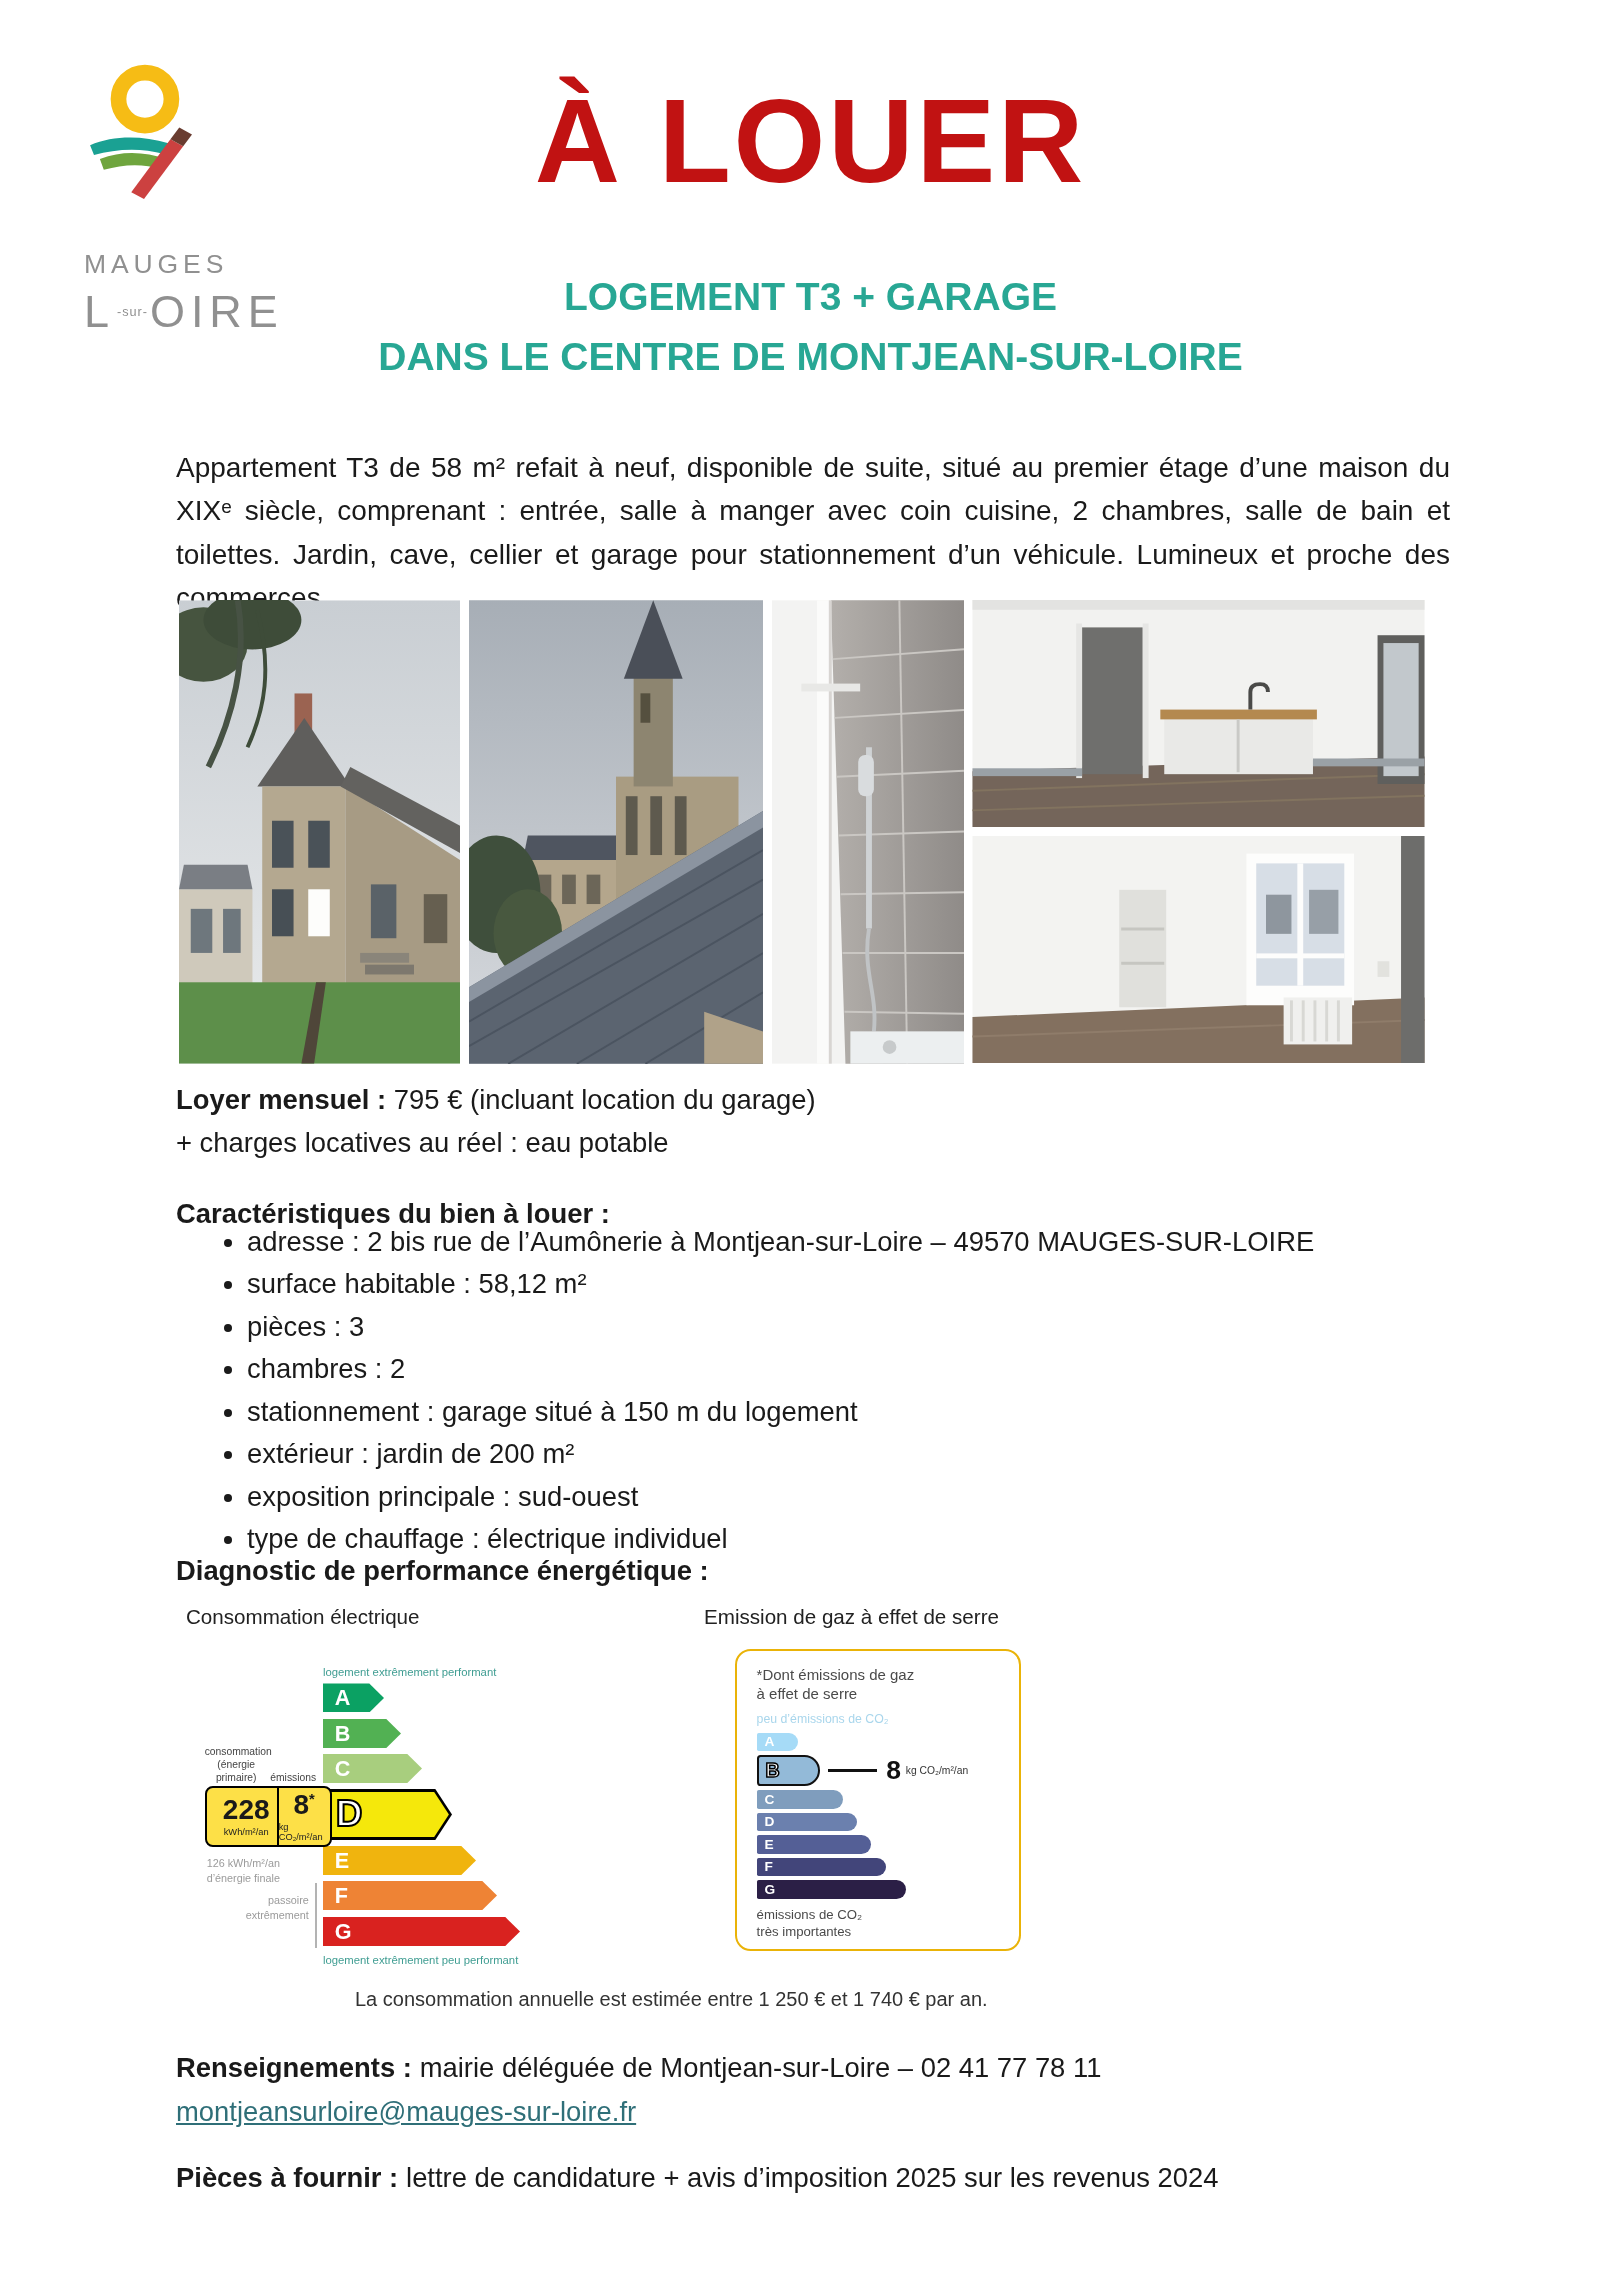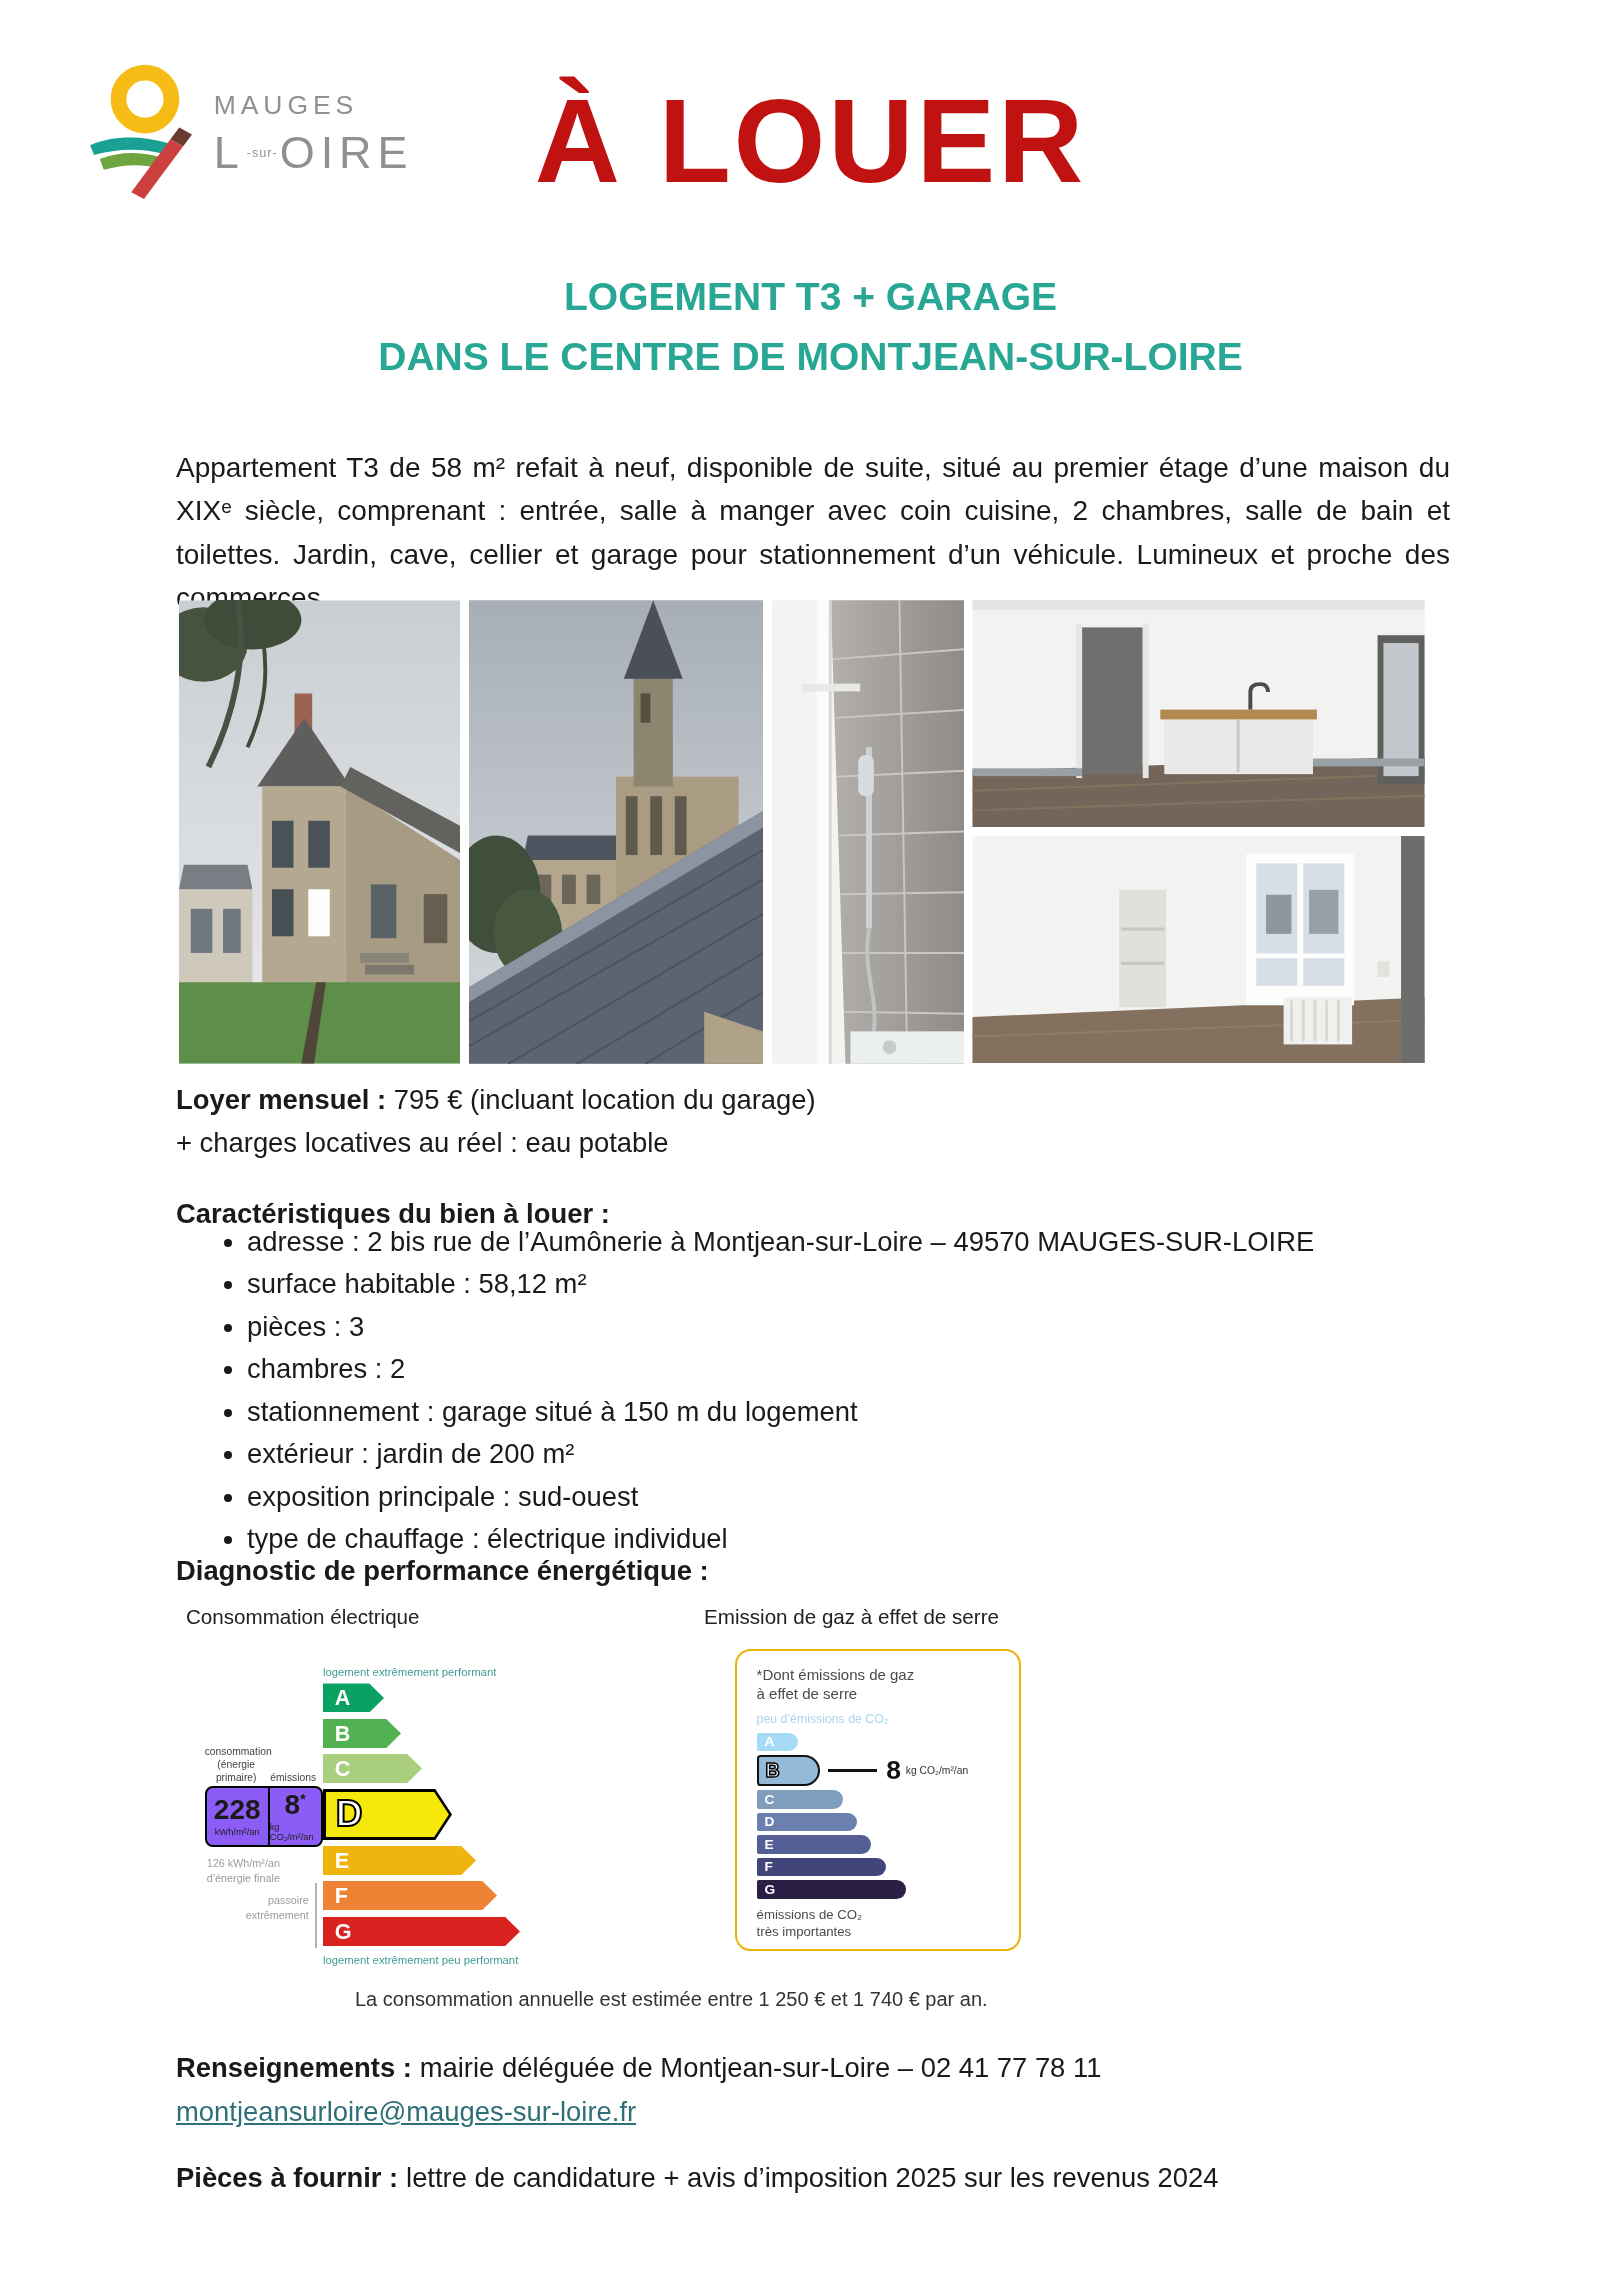--- a/index.html
+++ b/index.html
@@ -3,21 +3,21 @@
 <meta charset="utf-8">
 <style>
   html,body { margin:0; padding:0; background:#888; }
   .page {
     position:relative; width:1621px; height:2293px; margin:0 auto;
     background:#ffffff; overflow:hidden;
     font-family:"Liberation Sans", sans-serif;
     color:var(--text, #1a1a1a);
   }
   
-  .logo { position:absolute; left:84px; top:55px; display:flex; align-items:flex-start; gap:11.8px; }
+  .logo { position:absolute; left:84px; top:55px; display:flex; align-items:flex-start; gap:11.8px;flex-direction:column; }
   .logo-text { margin-top:35px; color:#909090; }
   .logo-line1 { font-size:26.5px; letter-spacing:4.9px; }
   .logo-line2 { font-size:45px; letter-spacing:5.9px; margin-top:5.9px; display:flex; align-items:center; }
   .logo-sur { font-size:12.7px; letter-spacing:1px; margin:0 2px 0 2px; }
   .doc-title {
     position:absolute; left:0; top:82px; width:100%;
     text-align:center; font-size:118px; font-weight:900; letter-spacing:2.9px;
     color:var(--title_red,#c11212); line-height:1;
   }
   .doc-subtitle {
@@ -59,22 +59,22 @@
     clip-path:polygon(0 0, calc(100% - 16.7px) 0, 100% 50%, calc(100% - 16.7px) 100%, 0 100%); }
   .e-bar-inner {
     position:absolute; left:2.9px; top:2.9px; height:45px; display:flex; align-items:center;
     clip-path:polygon(0 0, calc(100% - 14.7px) 0, 100% 50%, calc(100% - 14.7px) 100%, 0 100%);
   }
   .e-letter { color:#fff; font-weight:800; font-size:21.6px; margin-left:11.8px; }
   .e-letter-sel { color:#fff; font-weight:900; font-size:37px; margin-left:9.8px;
     -webkit-text-stroke:2px #000; text-shadow:0 0 1px #000; }
   .e-box {
     position:absolute; left:13.7px; top:130px; width:114px; height:57px;
-    border:2.9px solid #000; border-radius:7.8px; background:#8b5cf6;
-    display:flex; align-items:stretch;
+    border:2.9px solid #000; border-radius:7.8px; background:#fde047;
+    display:flex; align-items:stretch;padding-left:9px;
   }
   .e-box-cell { display:flex; flex-direction:column; justify-content:center; align-items:center; }
   .e-box-cell1 { width:61px; }
   .e-box-cell2 { width:51px; }
   .e-box-divider { width:2px; background:#000; }
   .e-box-val { font-size:28px; font-weight:800; line-height:1; }
   .e-box-val sup { font-size:14.7px; }
   .e-box-unit { font-size:9.3px; margin-top:2.9px; color:#222; }
   .e-headers { position:absolute; left:13.7px; top:90px; width:114px; display:flex; align-items:flex-end; font-size:10.3px; color:#444; line-height:1.25; }
   .e-headers .h1 { width:63px; text-align:center; }

